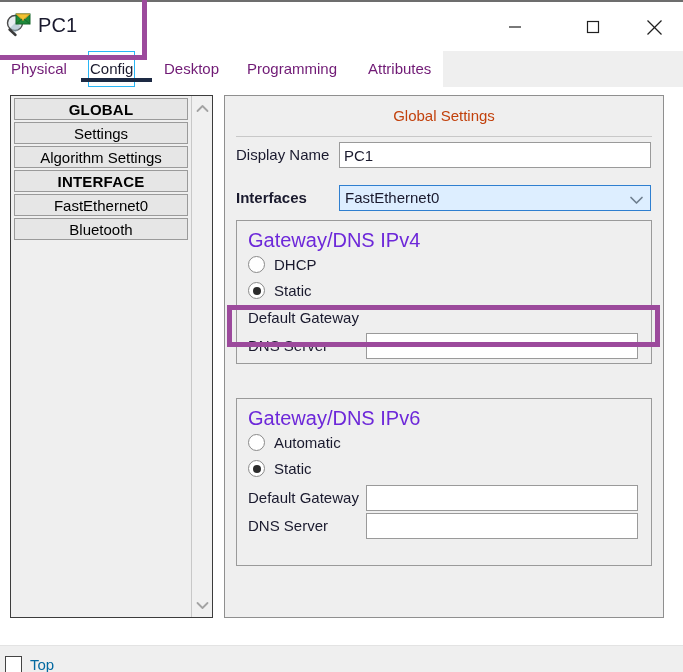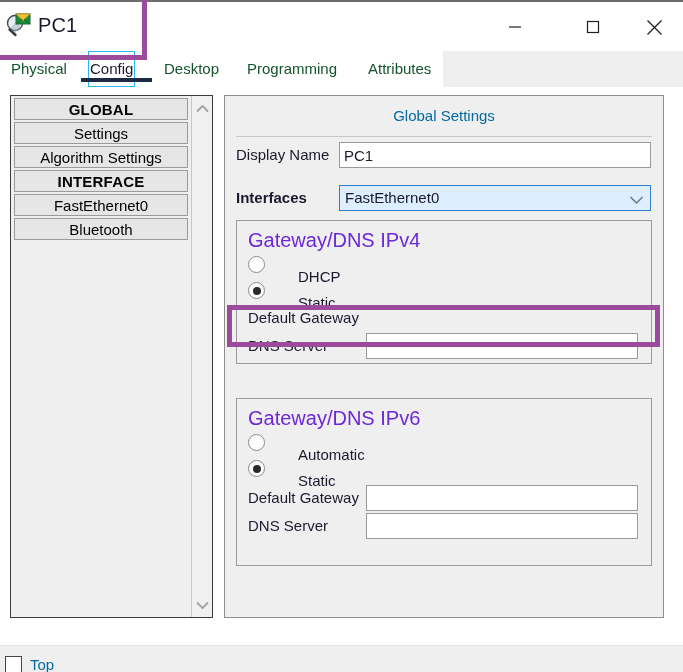--- a/index.html
+++ b/index.html
@@ -79,21 +79,21 @@
     left: 443px; top: 0;
     width: 240px; height: 36px;
     background: #efefef;
   }
   .tab {
     position: absolute;
     top: 0;
     height: 36px;
     line-height: 36px;
     font-size: 15px;
-    color: #14532d;
+    color: #701a75;
     background: transparent;
     border: 0;
     padding: 0 2px;
     white-space: nowrap;
     cursor: default;
     font-family: "Liberation Sans", sans-serif;
   }
   #tab-physical { left: 9px; }
   #tab-config   { left: 88px; }
   #tab-desktop  { left: 162px; }
@@ -183,21 +183,21 @@
     border: 1px solid #8f8f8f;
     background: #efefef;
     box-sizing: border-box;
   }
   #panel-title {
     position: absolute;
     left: 0; top: 11px;
     width: 438px;
     text-align: center;
     font-size: 15px;
-    color: #0369a1;
+    color: #c2410c;
   }
   #panel-rule {
     position: absolute;
     left: 11px; top: 40px;
     width: 416px; height: 1px;
     background: #c8c8c8;
   }
 
   
   .frow { position: absolute; left: 0; width: 440px; height: 26px; }
@@ -289,26 +289,25 @@
   .radio.checked::after {
     content: "";
     position: absolute;
     left: 3.5px; top: 3.5px;
     width: 8px; height: 8px;
     border-radius: 50%;
     background: #2b2b2b;
   }
   .radio-label {
     position: absolute;
-    left: 26px; top: 12px;
+    left: 26px; top: 0;
     height: 24px; line-height: 23px;
     font-size: 15px;
     color: #1a1a2e;
     white-space: nowrap;
-    margin-left: 24px;
   }
 
   .gb-row { position: absolute; left: 0; width: 416px; height: 27px; }
   .gb-row .flabel { left: 11px; }
   .gb-row .ftext { left: 129px; width: 272px; }
 
   
   .annot {
     position: absolute;
     border: 5px solid #9c4a9c;

